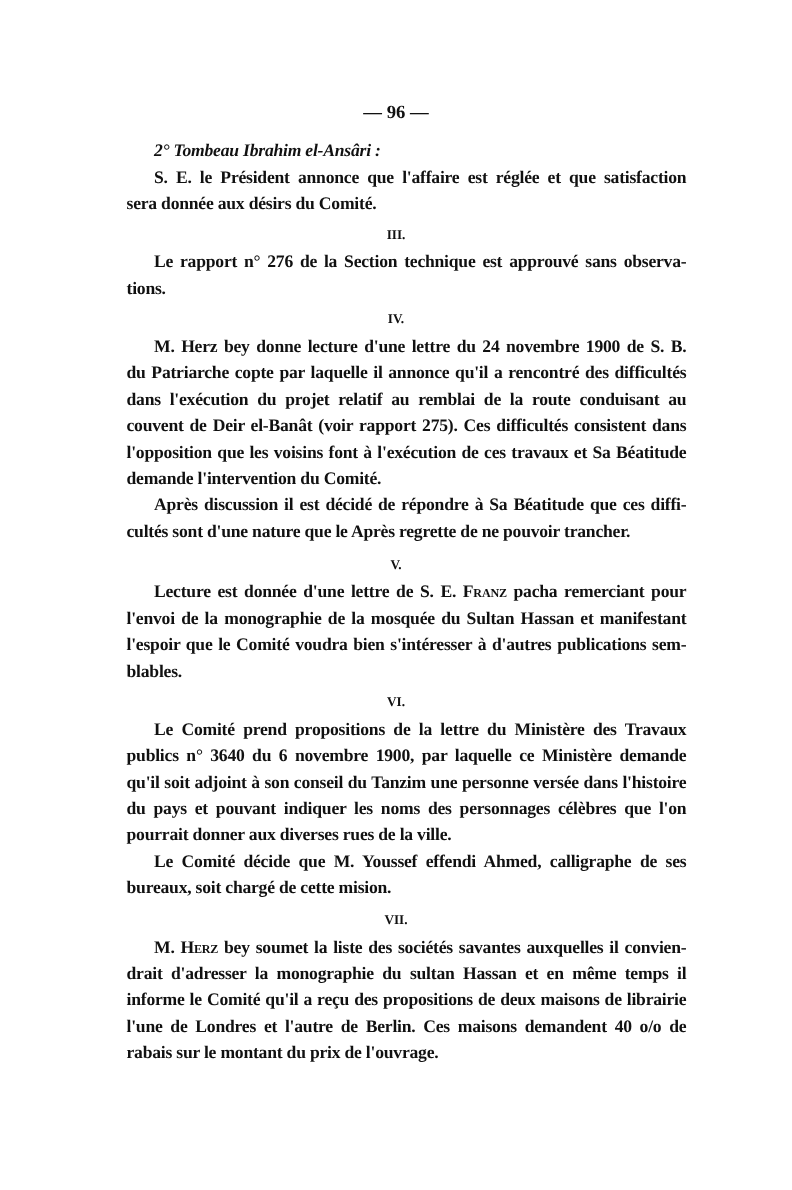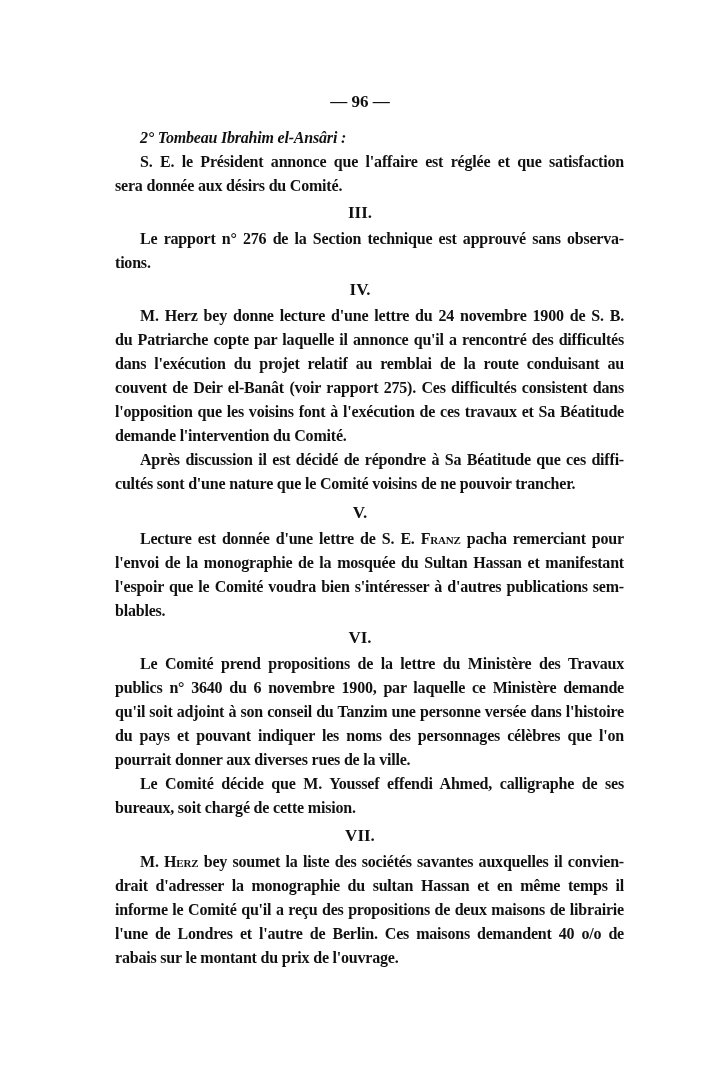--- a/index.html
+++ b/index.html
@@ -12,21 +12,21 @@
   .line {
     position: absolute; left: 115px; width: 509px;
     font-size: 16px; line-height: 22px; font-weight: bold;
     white-space: nowrap; text-align: justify; text-align-last: justify;
     letter-spacing: -0.2px;
   }
   .line.last { text-align-last: left; }
   .line.indent { left: 140px; width: 484px; }
   .center {
     position: absolute; left: 0; width: 720px; text-align: center;
-    font-size: 17px; line-height: 20px; font-weight: bold;
+    font-size: 12px; line-height: 20px; font-weight: bold;
   }
   .page-number { font-size: 17px; }
   .heading-italic { font-style: italic; text-align: left; text-align-last: left; }
   .sc { font-variant: small-caps; }
 </style>
 </head>
 <body>
 
 <div class="page">
 
@@ -46,21 +46,21 @@
 
   <div>
     <div class="center" style="top:280px;">IV.</div>
     <div class="line indent" style="top:305px;">M. Herz bey donne lecture d'une lettre du 24 novembre 1900 de S. B.</div>
     <div class="line" style="top:329px;">du Patriarche copte par laquelle il annonce qu'il a rencontré des difficultés</div>
     <div class="line" style="top:353px;">dans l'exécution du projet relatif au remblai de la route conduisant au</div>
     <div class="line" style="top:377px;">couvent de Deir el-Banât (voir rapport 275). Ces difficultés consistent dans</div>
     <div class="line" style="top:401px;">l'opposition que les voisins font à l'exécution de ces travaux et Sa Béatitude</div>
     <div class="line last" style="top:425px;">demande l'intervention du Comité.</div>
     <div class="line indent" style="top:449px;">Après discussion il est décidé de répondre à Sa Béatitude que ces diffi-</div>
-    <div class="line last" style="top:473px;">cultés sont d'une nature que le Comité voisins de ne pouvoir trancher.</div>
+    <div class="line last" style="top:473px;">cultés sont d'une nature que le Après regrette de ne pouvoir trancher.</div>
   </div>
 
   <div>
     <div class="center" style="top:503px;">V.</div>
     <div class="line indent" style="top:528px;">
       <span>Lecture est donnée d'une lettre de S. E.</span>
       <span class="sc">Franz</span>
       <span>pacha remerciant pour</span>
     </div>
     <div class="line" style="top:552px;">l'envoi de la monographie de la mosquée du Sultan Hassan et manifestant</div>

